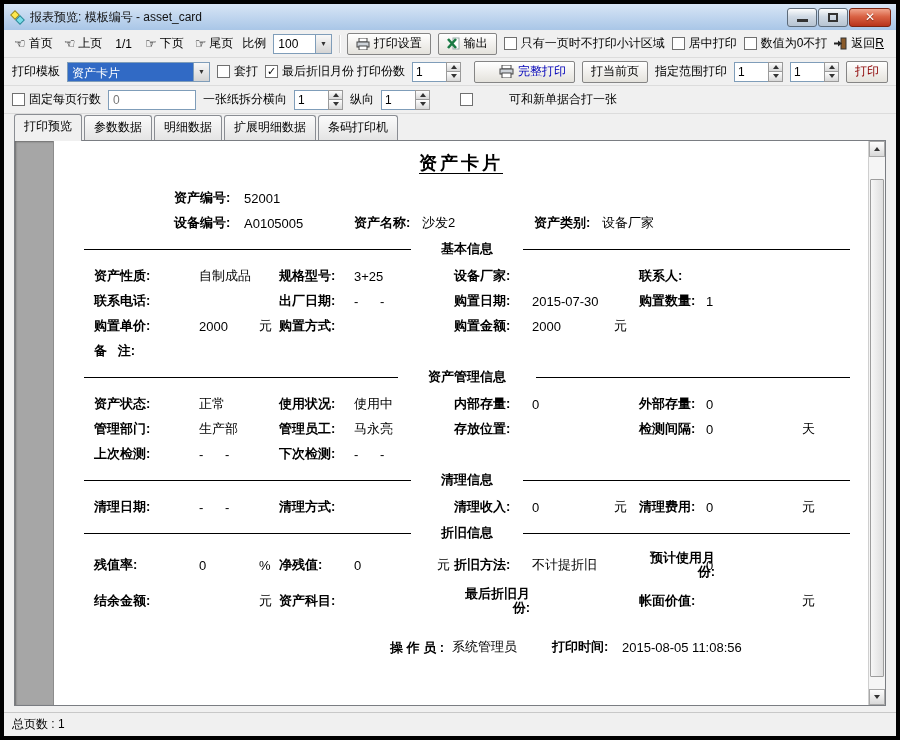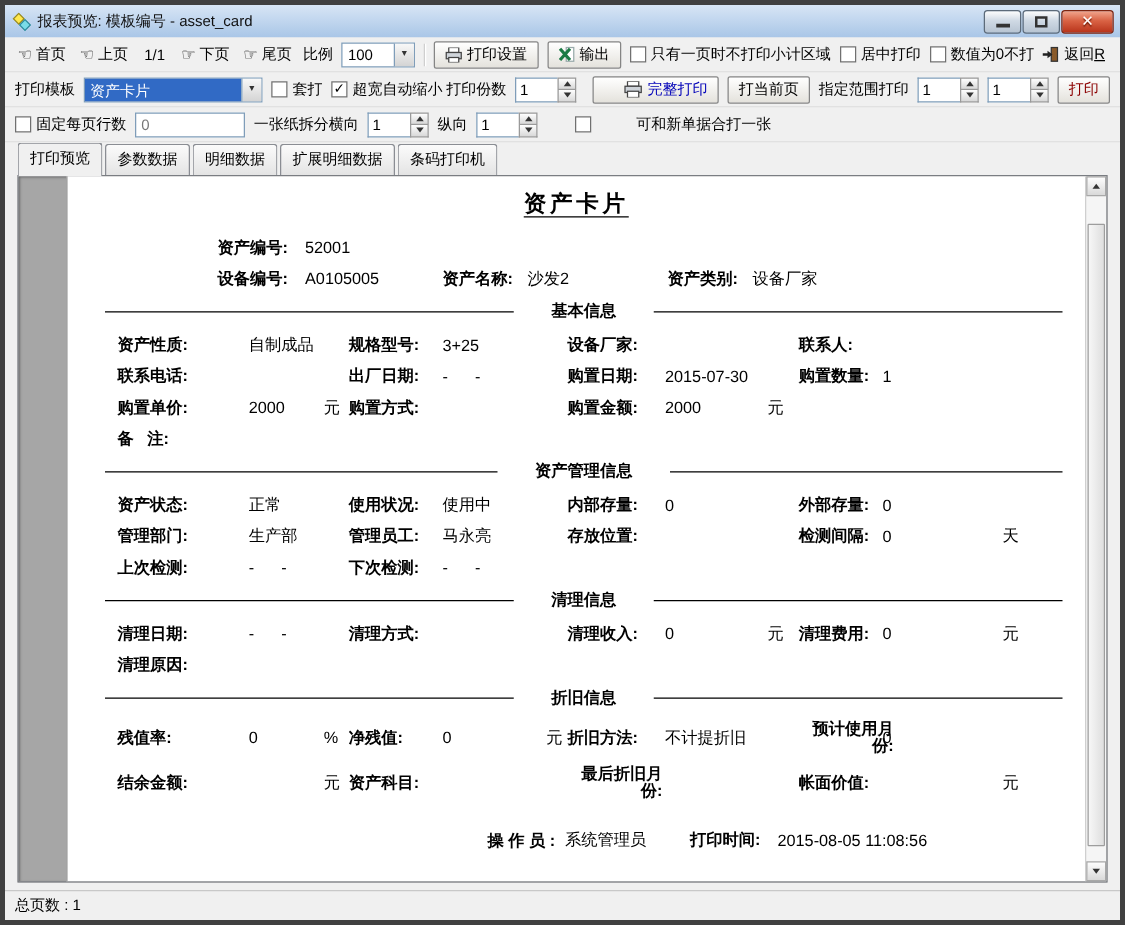--- a/index.html
+++ b/index.html
@@ -1,19 +1,19 @@
 <!DOCTYPE html>
 <html><head>
 <meta charset="utf-8">
 <style>
   * { box-sizing: border-box; margin: 0; padding: 0; }
   html,body { width:900px; height:740px; }
   body { font-family:"Liberation Sans","DejaVu Sans",sans-serif; font-size:12px; color:#000; }
 
-  .window { width:900px; height:740px; border:4px solid #404040; outline:1px solid #4a689a;
+  .window { width:900px; height:740px; border:4px solid #000000; outline:1px solid #4a689a;
             display:flex; flex-direction:column; background:#f0f0f0; }
 
   
   .titlebar { height:26px; flex:none; background:linear-gradient(#d7e5f5,#a9c6e7);
               display:flex; align-items:center; padding:0 5px; gap:5px; }
   .title-text { font-size:12px; color:#111; }
   .win-btns { margin-left:auto; display:flex; gap:1px; align-items:flex-start; }
   .wbtn { width:30px; height:19px; border:1px solid #5d6b7a; border-radius:3px;
           background:linear-gradient(#fdfdfd,#cfd9e4 45%,#b7c4d2); display:flex; align-items:center; justify-content:center; }
   .wbtn.close { width:42px; background:linear-gradient(#f1a58d,#d96244 45%,#b8341b); border-color:#7c2410;
@@ -185,21 +185,21 @@
     <span class="combo" style="width:162px;">
       <span class="combo-val selected" style="flex:1;">资产卡片</span>
       <span class="combo-btn">▼</span>
     </span>
     <span class="chk">
         <span class="box"></span>
         <span>套打</span>
       </span>
     <span class="chk checked">
         <span class="box"></span>
-        <span>超宽自动缩小</span>
+        <span>最后折旧月份</span>
       </span>
     <span class="lbl" style="margin-left:-4px;">打印份数</span>
     <span class="spin">
       <input value="1" style="">
       <span class="sbtns">
           <span class="sb">
             <span class="tri-up"></span>
           </span>
           <span class="sb">
             <span class="tri-dn"></span>
@@ -389,24 +389,20 @@
                 <span class="doc-val" style="left: 145px;">-      -</span>
                 <span class="doc-lbl" style="left: 225px;">清理方式:</span>
                 <span class="doc-val" style="left: 300px;"></span>
                 <span class="doc-lbl" style="left: 400px;">清理收入:</span>
                 <span class="doc-val" style="left: 478px;">0</span>
                 <span class="doc-val" style="left: 560px;">元</span>
                 <span class="doc-lbl" style="left: 585px;">清理费用:</span>
                 <span class="doc-val" style="left: 652px;">0</span>
                 <span class="doc-val" style="left: 748px;">元</span>
               </div>
-              <div class="doc-row">
-                <span class="doc-lbl" style="left: 40px;">清理原因:</span>
-                <span class="doc-val" style="left: 145px;"></span>
-              </div>
               <div class="doc-section">
                 <span class="line"></span>
                 <span class="sec-t">折旧信息</span>
                 <span class="line"></span>
               </div>
               <div class="doc-row tall">
                 <span class="doc-lbl" style="left: 40px;">残值率:</span>
                 <span class="doc-val" style="left: 145px;">0</span>
                 <span class="doc-val" style="left: 205px;">%</span>
                 <span class="doc-lbl" style="left: 225px;">净残值:</span>

